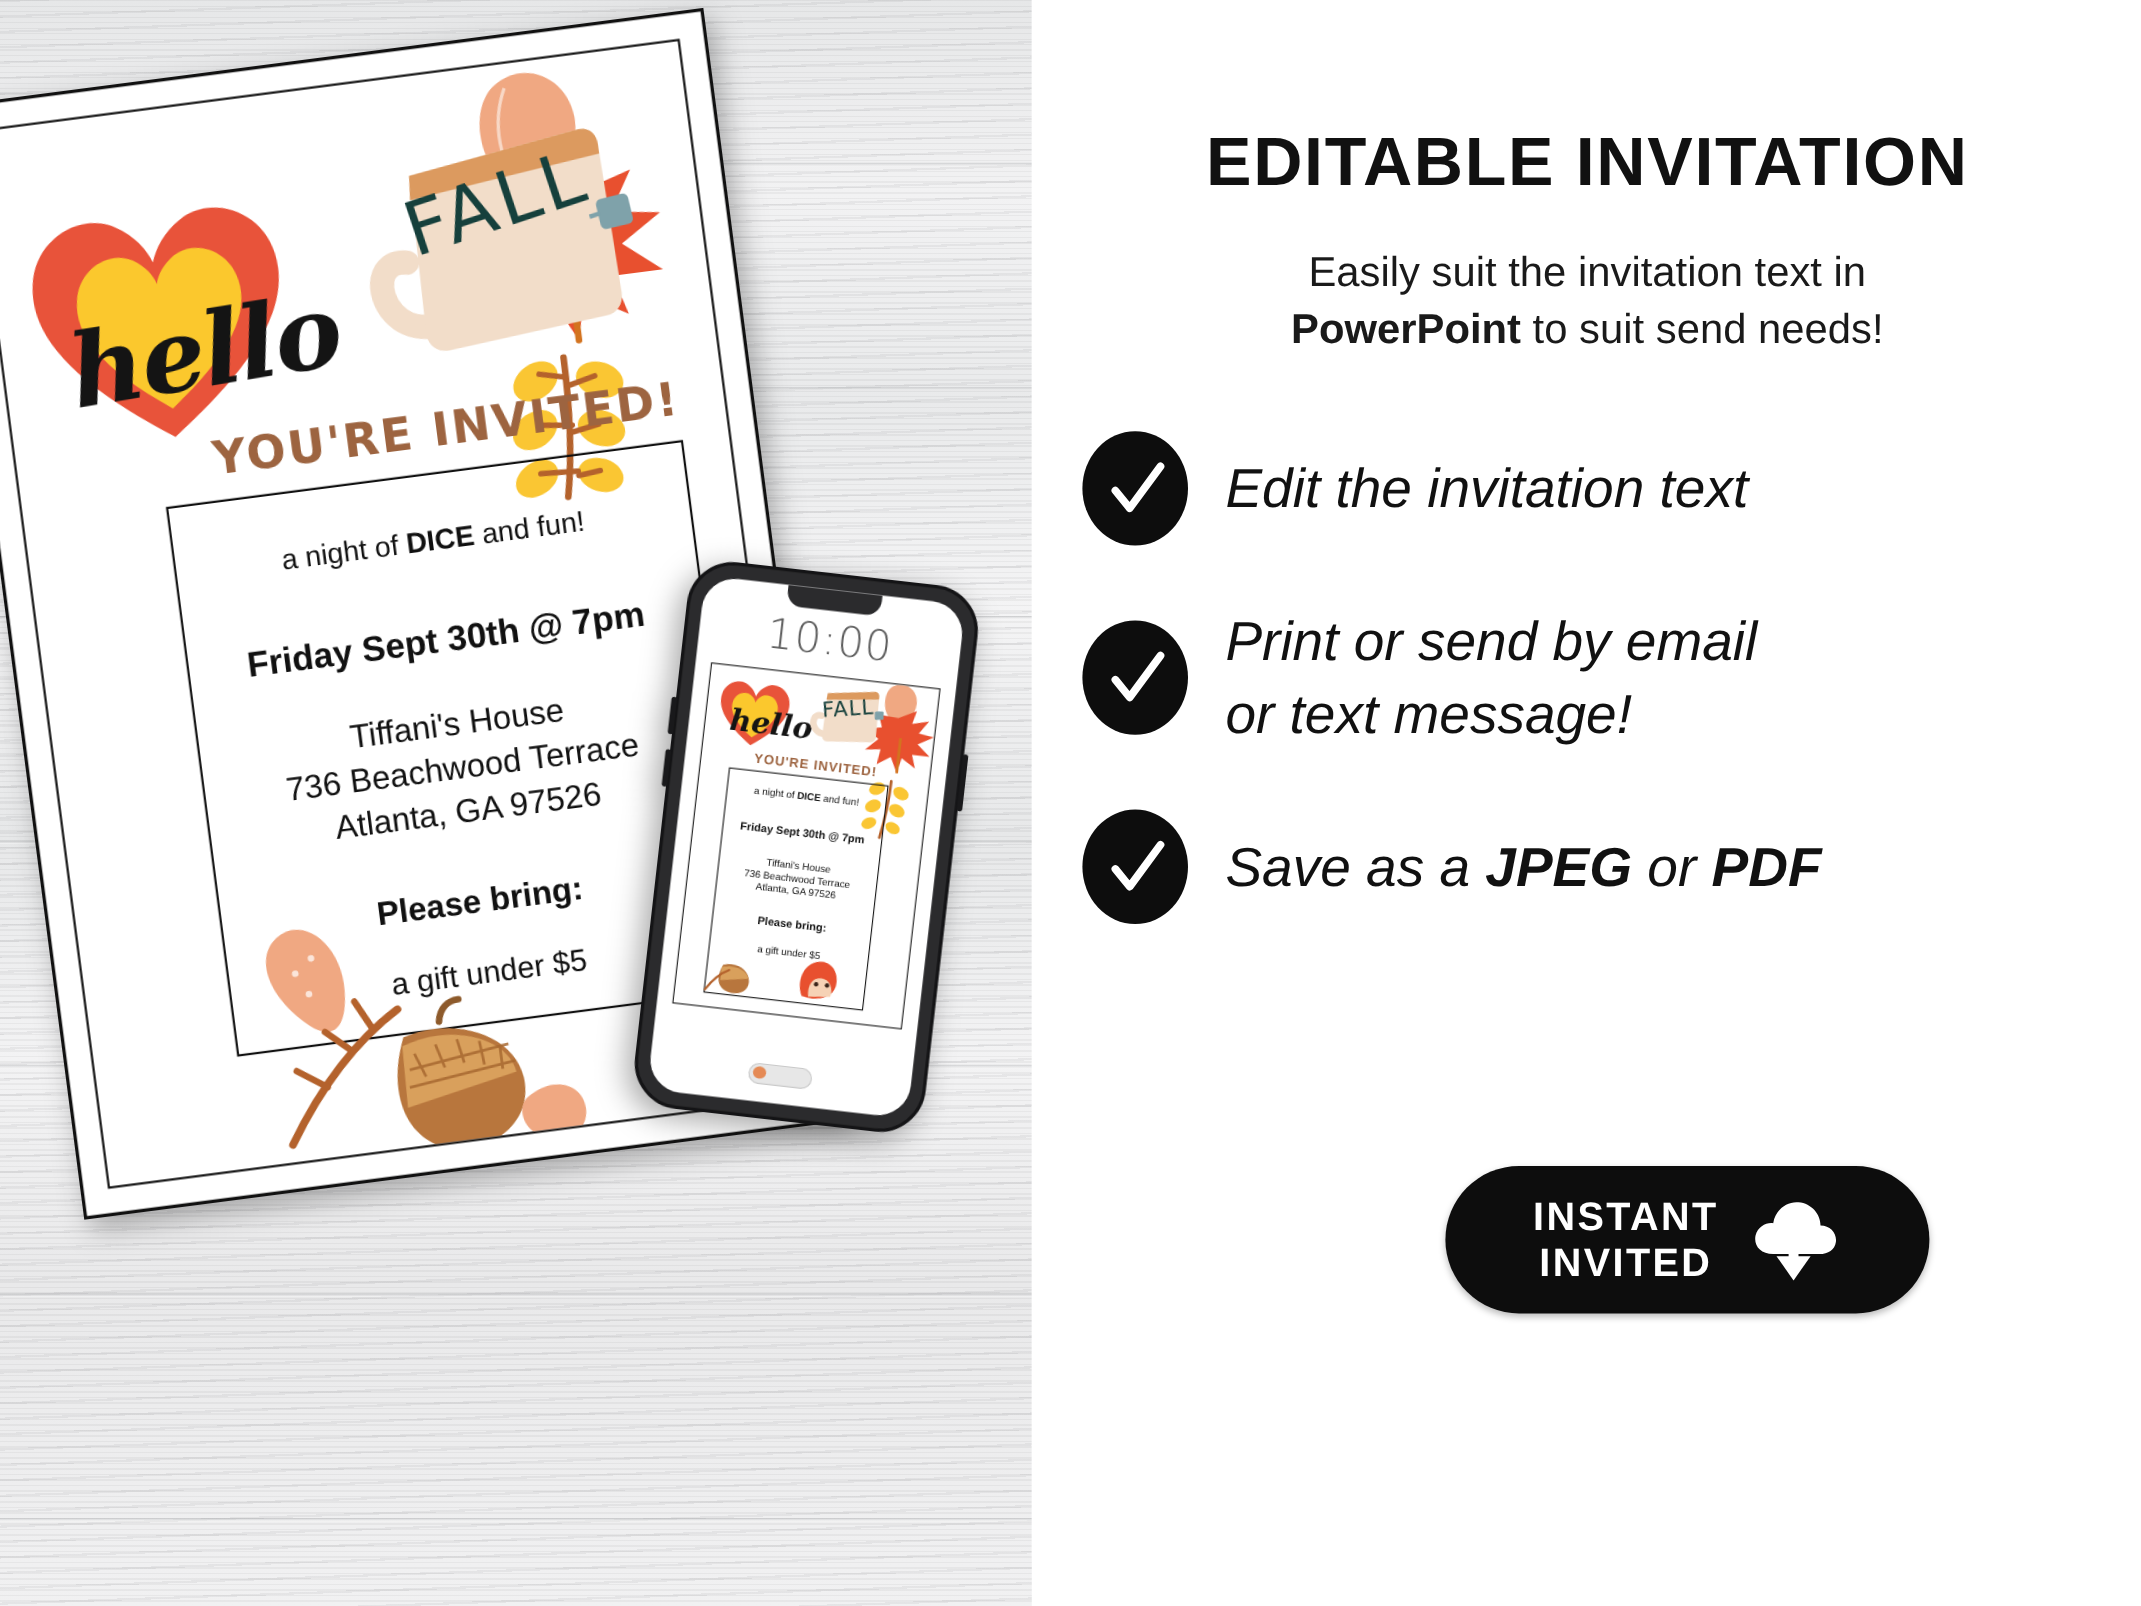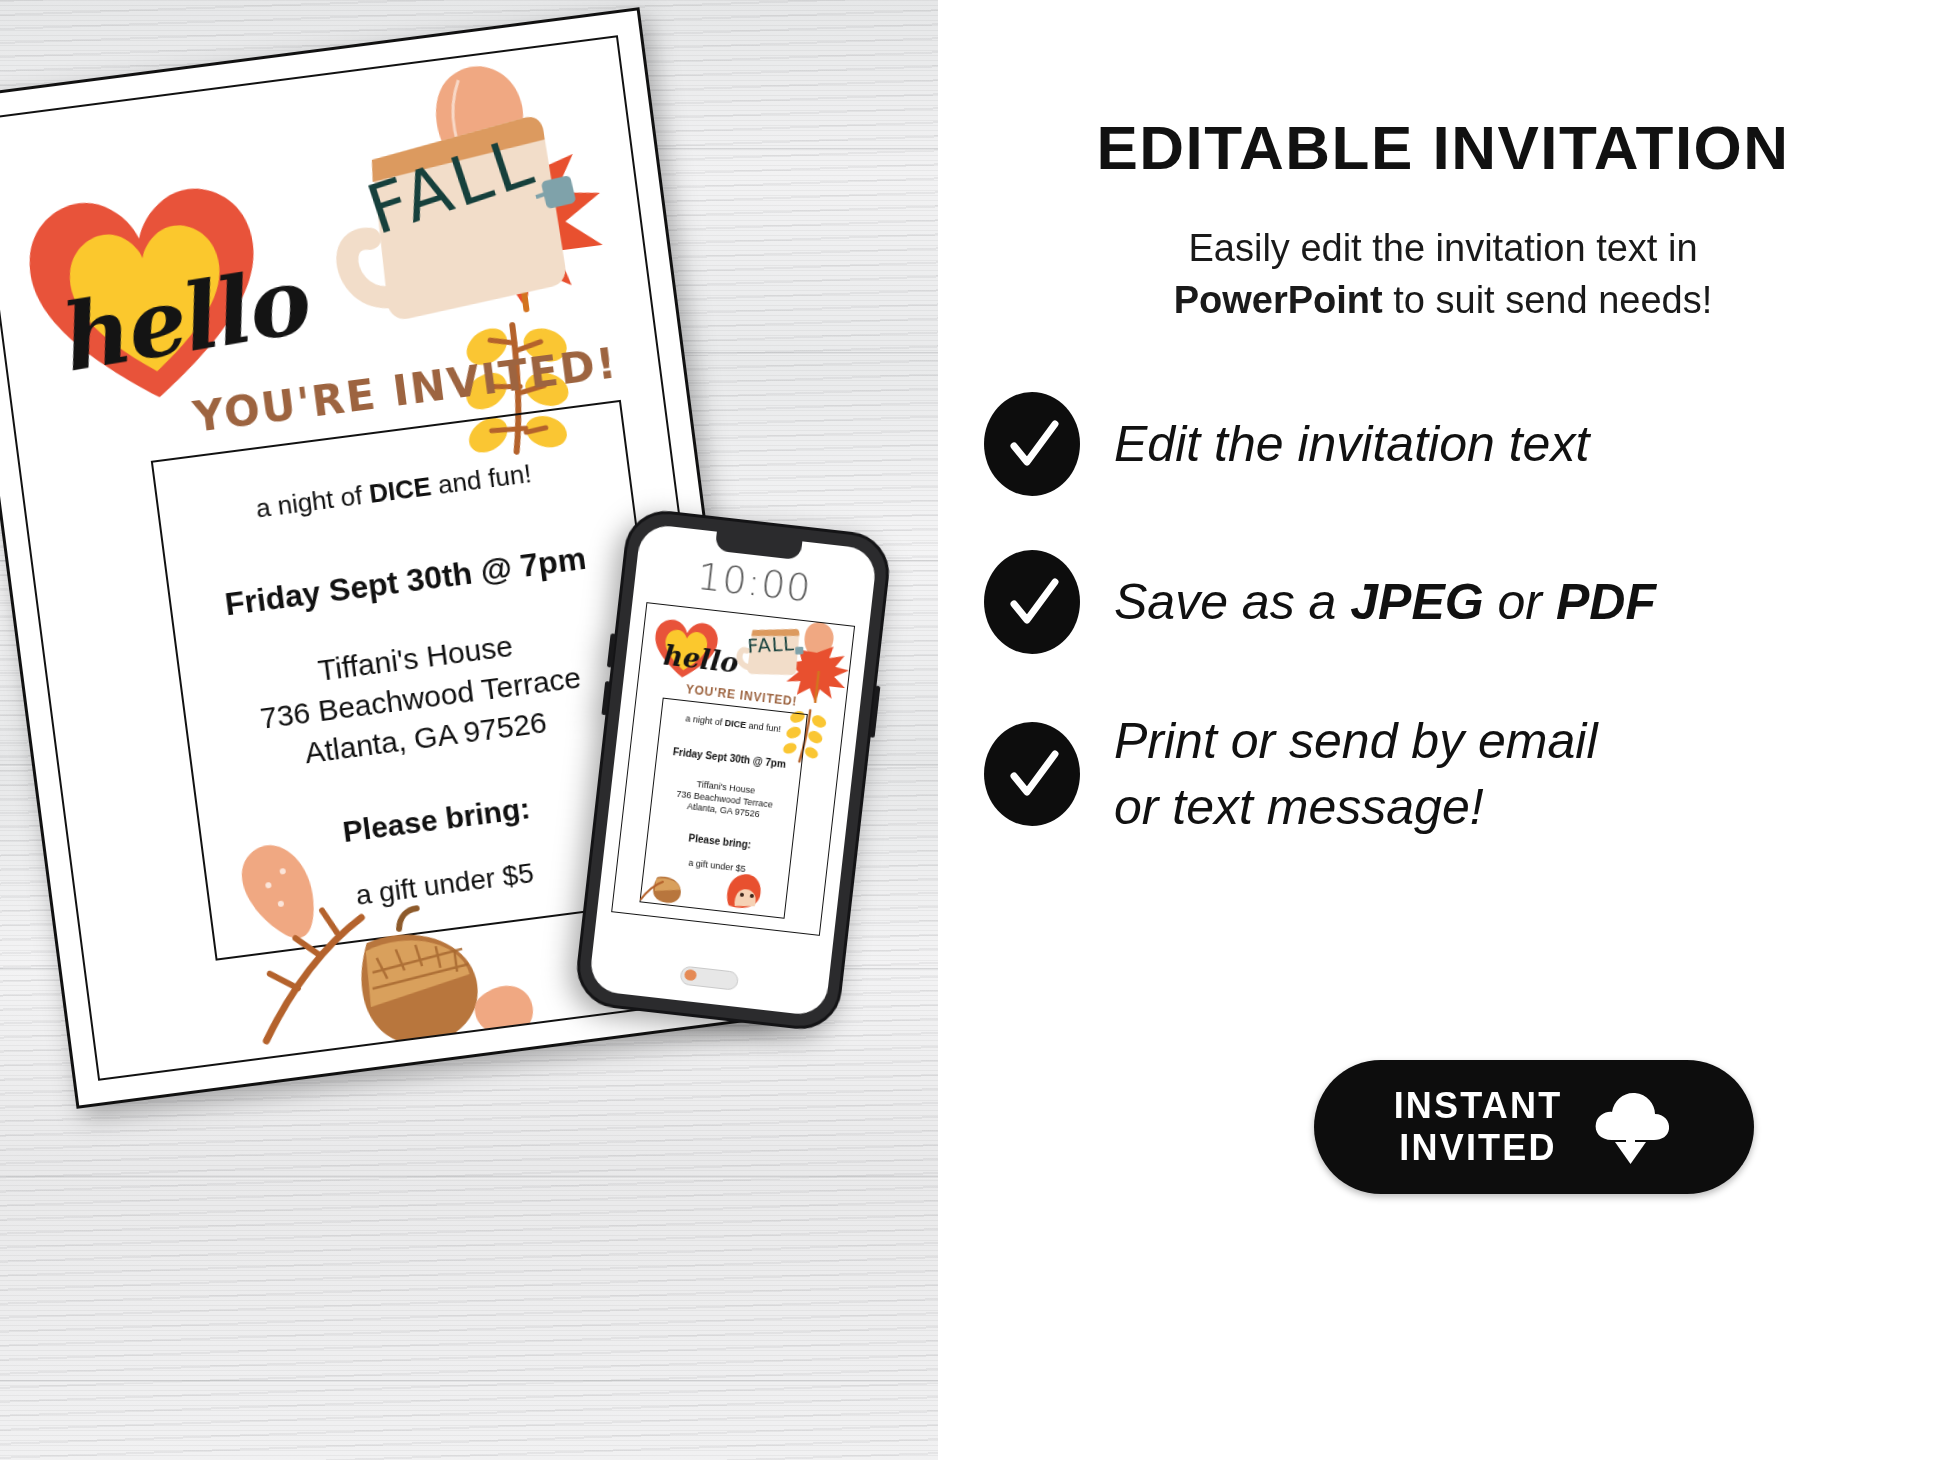--- a/index.html
+++ b/index.html
@@ -350,21 +350,21 @@
 
       <div class="home-pill"></div>
     </div>
   </div>
 
   <div class="right-panel">
 
     <div class="headline">EDITABLE INVITATION</div>
 
     <div class="subhead">
-      <span>Easily edit the invitation text in</span><br>
+      <span>Easily suit the invitation text in</span><br>
       <b>PowerPoint</b><span> to suit send needs!</span>
     </div>
 
     <div class="bullets">
 
       <div class="bullet">
         <div class="check-badge">
           <svg width="52" height="52" viewBox="0 0 52 52">
             <path d="M6 28 L19 44 L47 6" fill="none" stroke="#ffffff" stroke-width="7" stroke-linecap="round" stroke-linejoin="round"></path>
           </svg>
@@ -372,33 +372,33 @@
         <div class="bullet-text">Edit the invitation text</div>
       </div>
 
       <div class="bullet">
         <div class="check-badge">
           <svg width="52" height="52" viewBox="0 0 52 52">
             <path d="M6 28 L19 44 L47 6" fill="none" stroke="#ffffff" stroke-width="7" stroke-linecap="round" stroke-linejoin="round"></path>
           </svg>
         </div>
         <div class="bullet-text">
-          <span>Save as a </span><b>JPEG</b><span> or </span><b>PDF</b>
+          <span>Print or send by email</span><br>
+          <span>or text message!</span>
         </div>
       </div>
 
       <div class="bullet">
         <div class="check-badge">
           <svg width="52" height="52" viewBox="0 0 52 52">
             <path d="M6 28 L19 44 L47 6" fill="none" stroke="#ffffff" stroke-width="7" stroke-linecap="round" stroke-linejoin="round"></path>
           </svg>
         </div>
         <div class="bullet-text">
-          <span>Print or send by email</span><br>
-          <span>or text message!</span>
+          <span>Save as a </span><b>JPEG</b><span> or </span><b>PDF</b>
         </div>
       </div>
 
     </div>
 
     <div class="dl-btn">
       <div class="dl-label">
         <div>INSTANT</div>
         <div>INVITED</div>
       </div>

